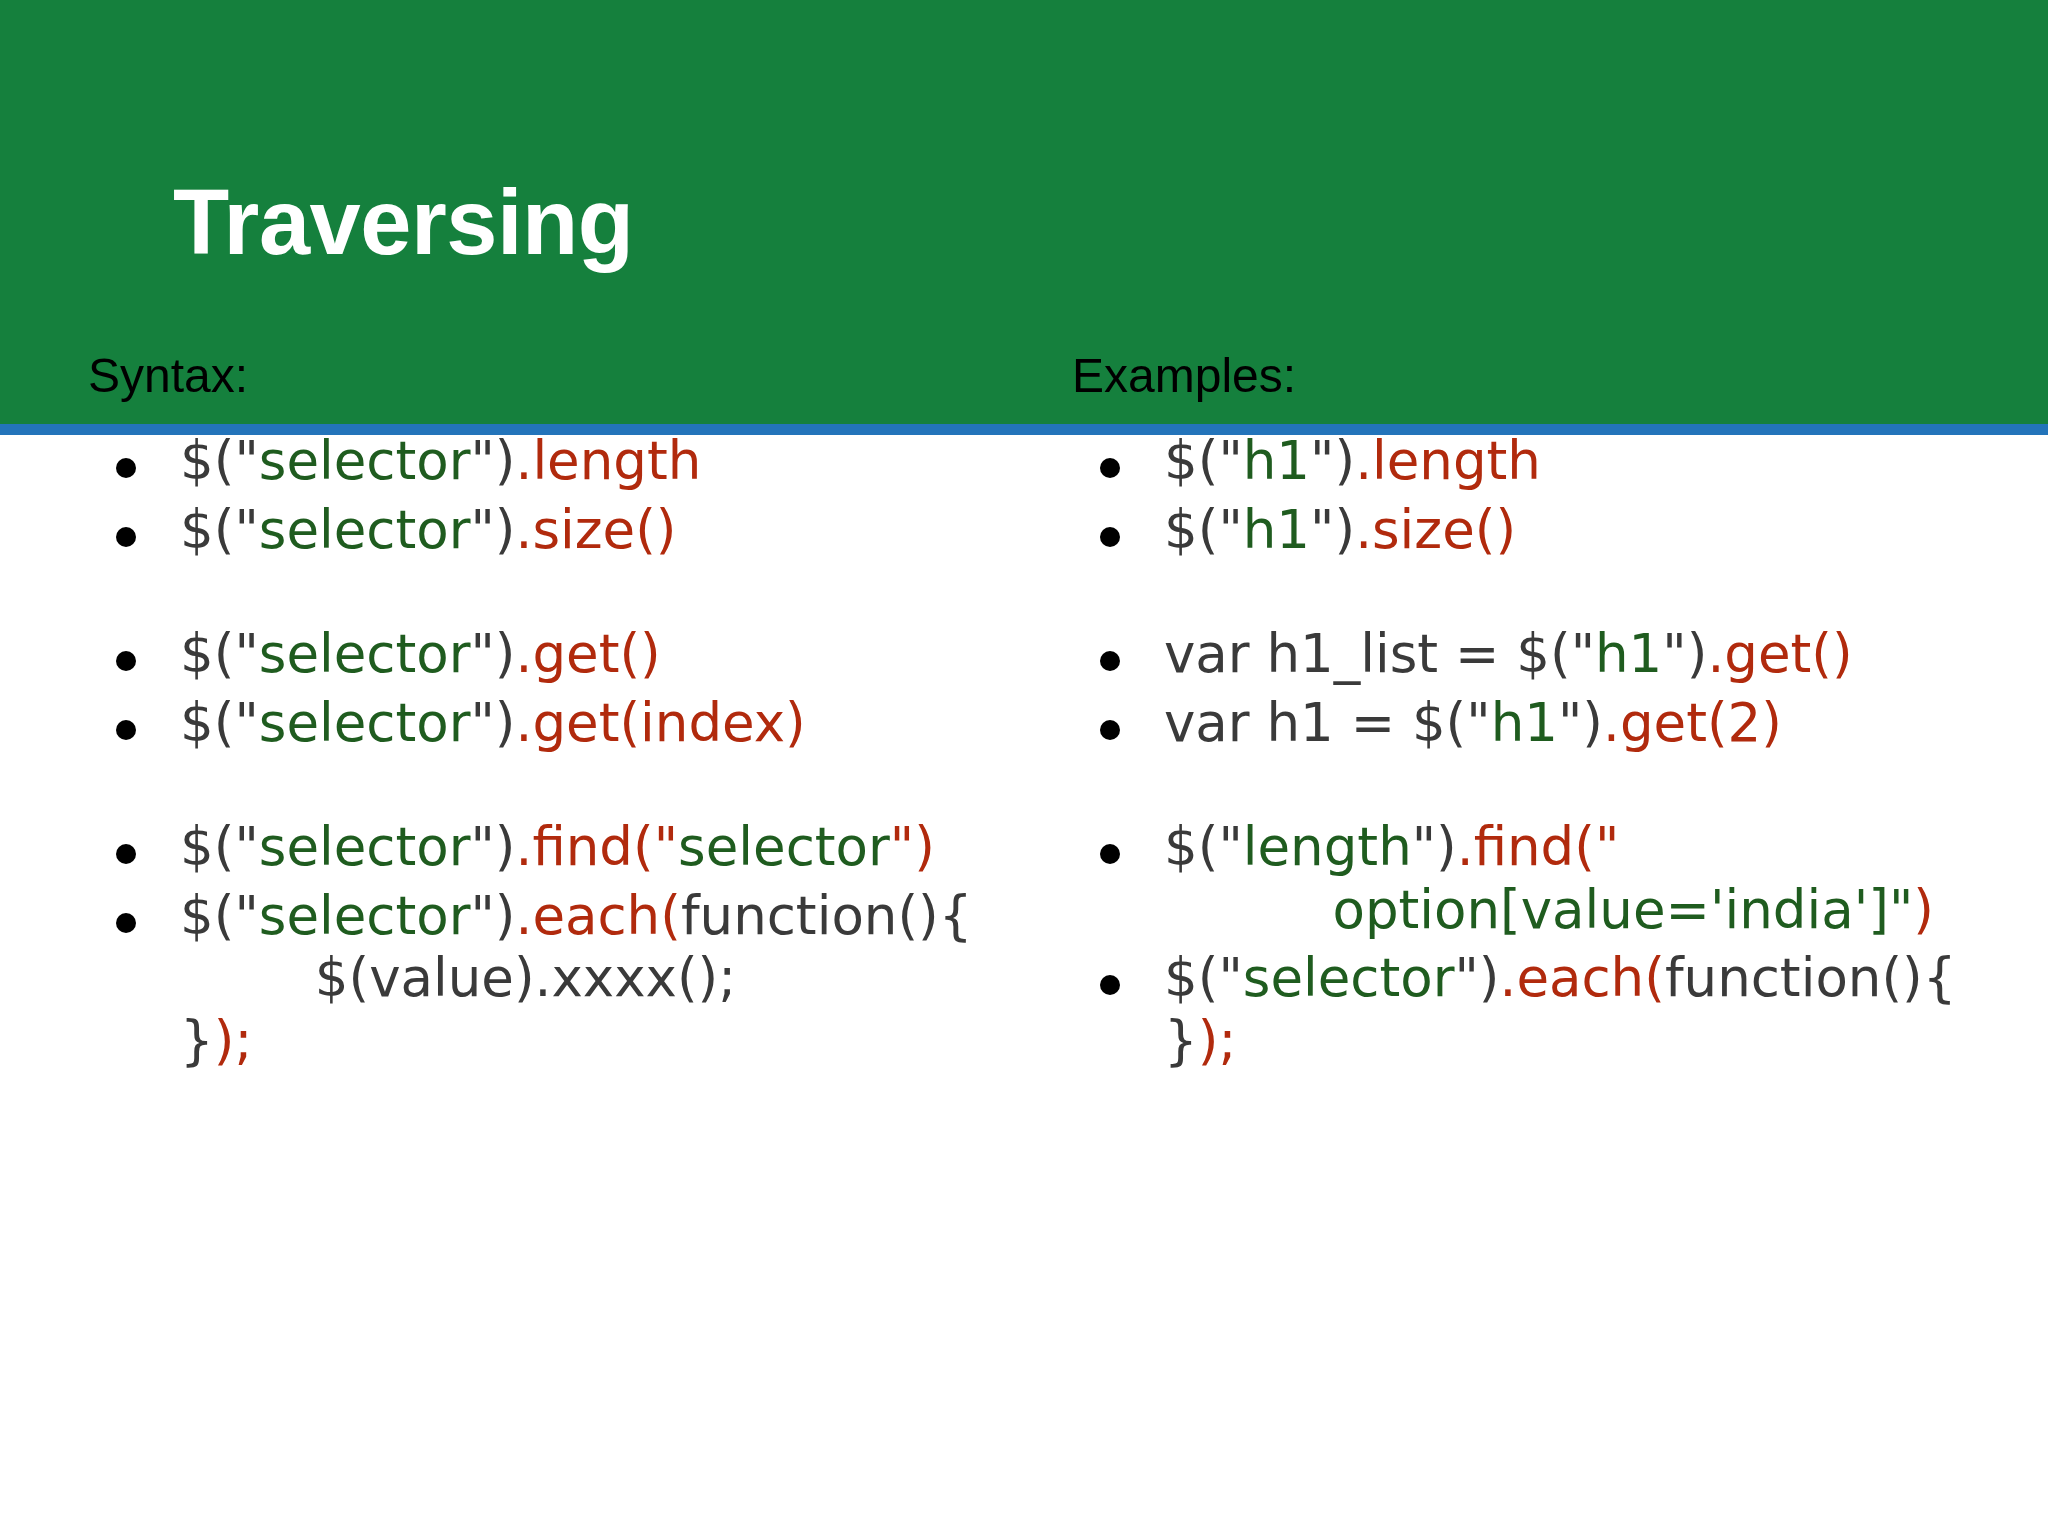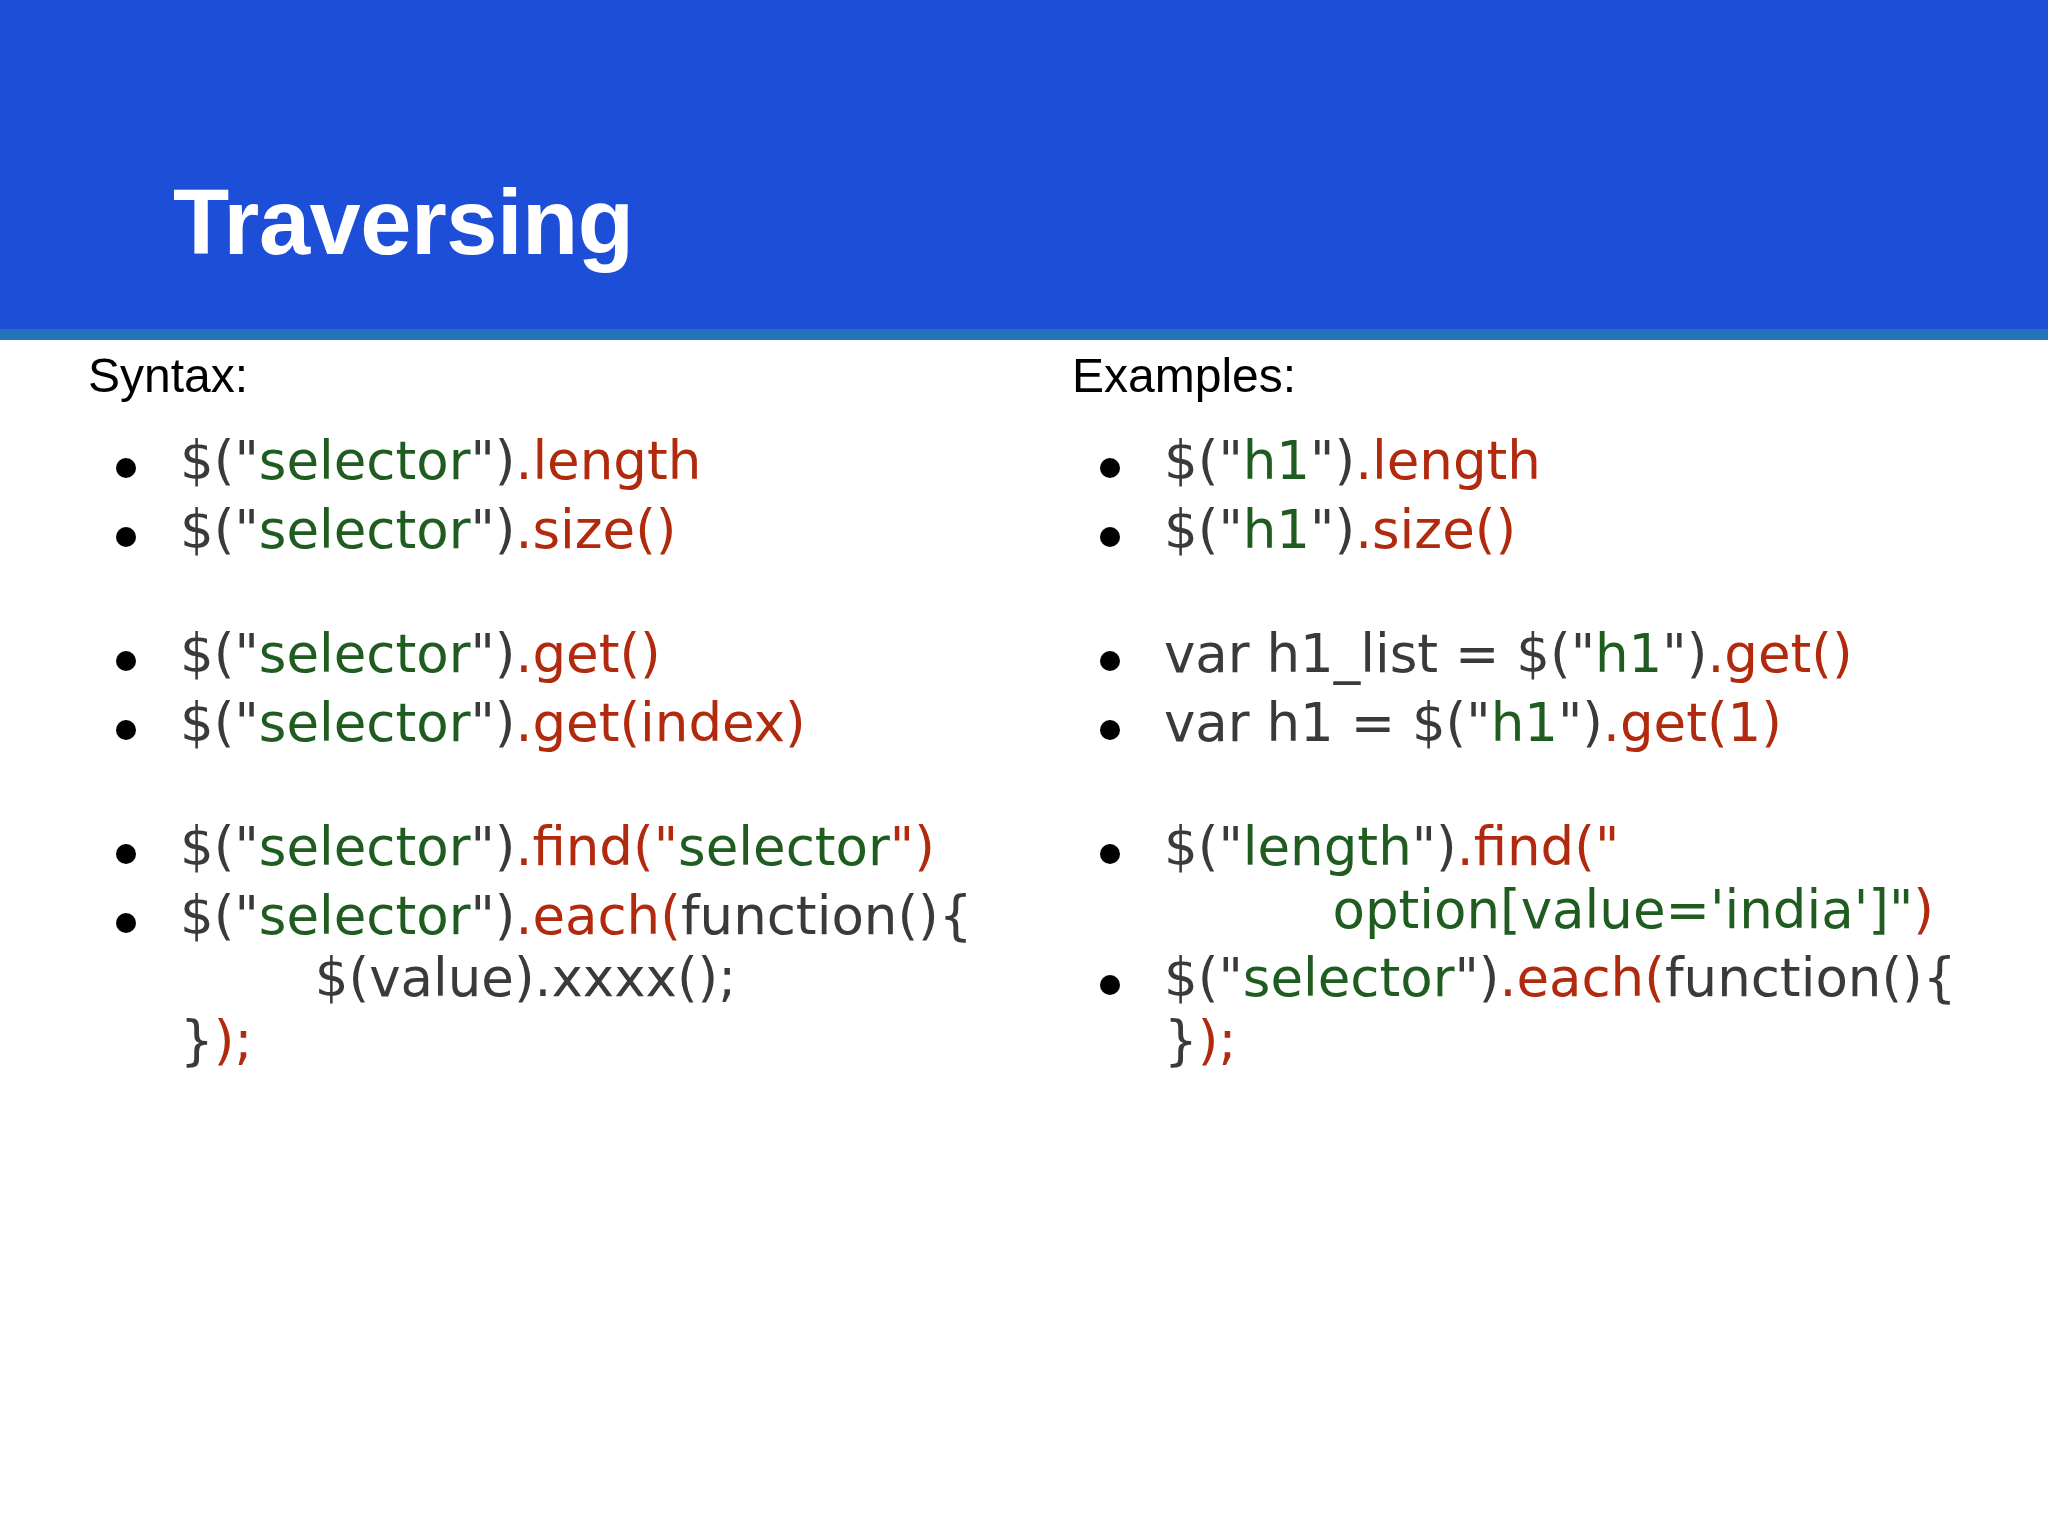--- a/index.html
+++ b/index.html
@@ -14,22 +14,22 @@
     overflow: hidden;
     position: relative;
   }
 
   
   #title-banner {
     position: absolute;
     left: 0;
     top: 0;
     width: 2048px;
-    height: 340px;
-    background: #1d4ed8;
+    height: 435px;
+    background: #15803d;
     border-bottom: 11px solid #2374ba;
     box-sizing: border-box;
   }
   #slide-title {
     position: absolute;
     left: 173px;
     top: 176px;
     font-size: 92px;
     font-weight: bold;
     color: #ffffff;
@@ -148,21 +148,21 @@
         <li class="bullet-item">
           <span class="bullet-marker"></span>
           <div class="code-line"><span class="tok-plain">$("</span><span class="tok-string">h1</span><span class="tok-plain">")</span><span class="tok-method">.size()</span></div>
         </li>
         <li class="bullet-item spaced">
           <span class="bullet-marker"></span>
           <div class="code-line"><span class="tok-plain">var h1_list = $("</span><span class="tok-string">h1</span><span class="tok-plain">")</span><span class="tok-method">.get()</span></div>
         </li>
         <li class="bullet-item">
           <span class="bullet-marker"></span>
-          <div class="code-line"><span class="tok-plain">var h1 = $("</span><span class="tok-string">h1</span><span class="tok-plain">")</span><span class="tok-method">.get(1)</span></div>
+          <div class="code-line"><span class="tok-plain">var h1 = $("</span><span class="tok-string">h1</span><span class="tok-plain">")</span><span class="tok-method">.get(2)</span></div>
         </li>
         <li class="bullet-item spaced">
           <span class="bullet-marker"></span>
           <div class="code-line"><span class="tok-plain">$("</span><span class="tok-string">length</span><span class="tok-plain">")</span><span class="tok-method">.find("</span></div>
           <div class="code-line"><span class="tok-string">          option[value='india']"</span><span class="tok-method">)</span></div>
         </li>
         <li class="bullet-item">
           <span class="bullet-marker"></span>
           <div class="code-line"><span class="tok-plain">$("</span><span class="tok-string">selector</span><span class="tok-plain">")</span><span class="tok-method">.each(</span><span class="tok-plain">function(){</span></div>
           <div class="code-line"><span class="tok-plain">}</span><span class="tok-method">);</span></div>

